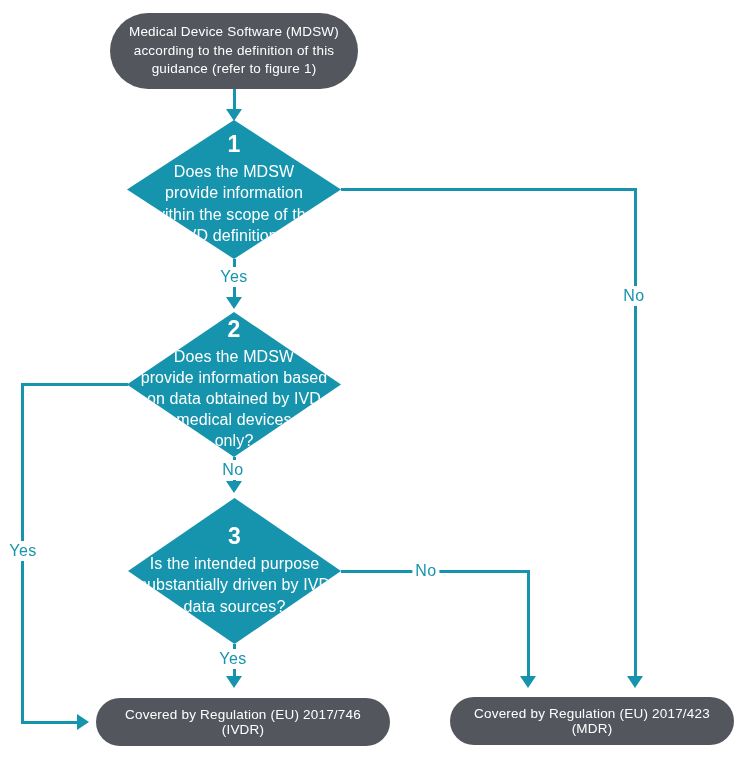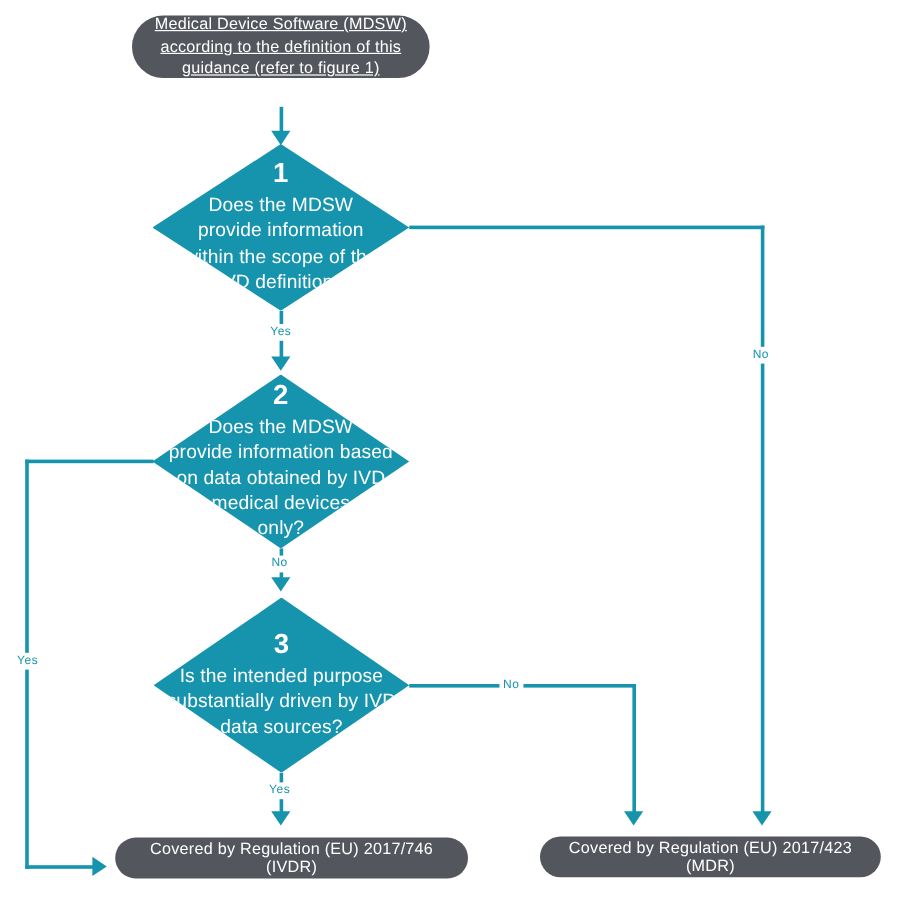--- a/index.html
+++ b/index.html
@@ -17,27 +17,27 @@
   
   .pill{
     position:absolute;
     background:var(--gray);
     color:#fff;
     display:flex;align-items:center;justify-content:center;
     text-align:center;
     box-sizing:border-box;
   }
   .start{
-    left:110px;top:13px;width:248px;height:52px;
+    left:110px;top:13px;width:248px;height:76px;
     border-radius:38px;
     font-size:13.5px;line-height:1.38;font-weight:500;
-    padding:0 18px;letter-spacing:.2px;text-decoration:underline;
+    padding:0 18px;letter-spacing:.2px;
   }
   .outcome{
-    height:34px;border-radius:25px;
+    height:48px;border-radius:25px;
     font-size:13.5px;font-weight:500;letter-spacing:.2px;
     padding:0 14px;
   }
   .outcome-ivdr{left:96px;top:698px;width:294px;}
   .outcome-mdr{left:450px;top:697px;width:284px;}
   
   .diamond{
     position:absolute;
     background:var(--teal);
     clip-path:polygon(50% 0,100% 50%,50% 100%,0 50%);
@@ -60,21 +60,21 @@
   
   .arr{position:absolute;width:0;height:0;}
   .arr-down{border-left:8px solid transparent;border-right:8px solid transparent;border-top:12px solid var(--teal);}
   .arr-right{border-top:8px solid transparent;border-bottom:8px solid transparent;border-left:12px solid var(--teal);}
   
   .lbl{
     position:absolute;
     transform:translate(-50%,-50%);
     color:var(--teal);
     background:#ffffff;
-    font-size:10px;font-weight:500;letter-spacing:.4px;
+    font-size:16px;font-weight:500;letter-spacing:.4px;
     line-height:1;padding:2px 3px;
   }
 </style>
 </head>
 <body>
 
 <div class="canvas">
 
   <div class="pill start">
     <span>Medical Device Software (MDSW)<br>according to the definition of this<br>guidance (refer to figure 1)</span>

